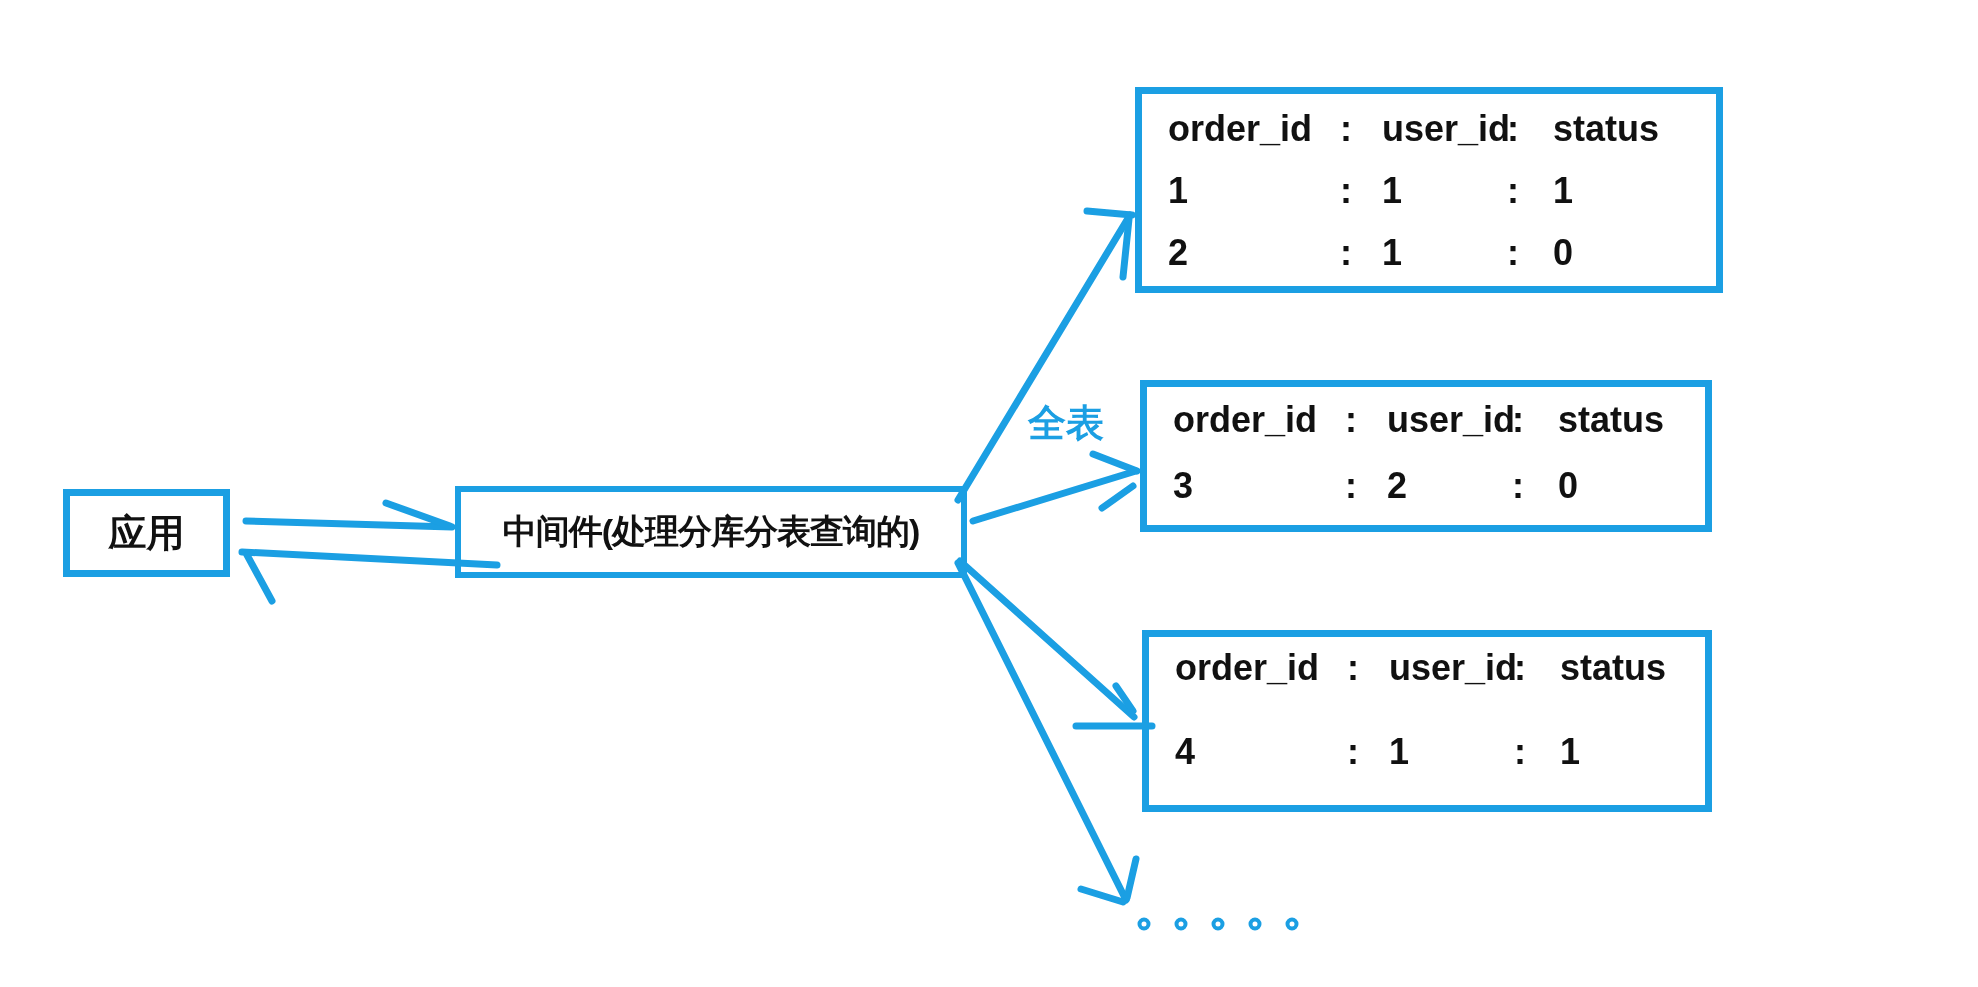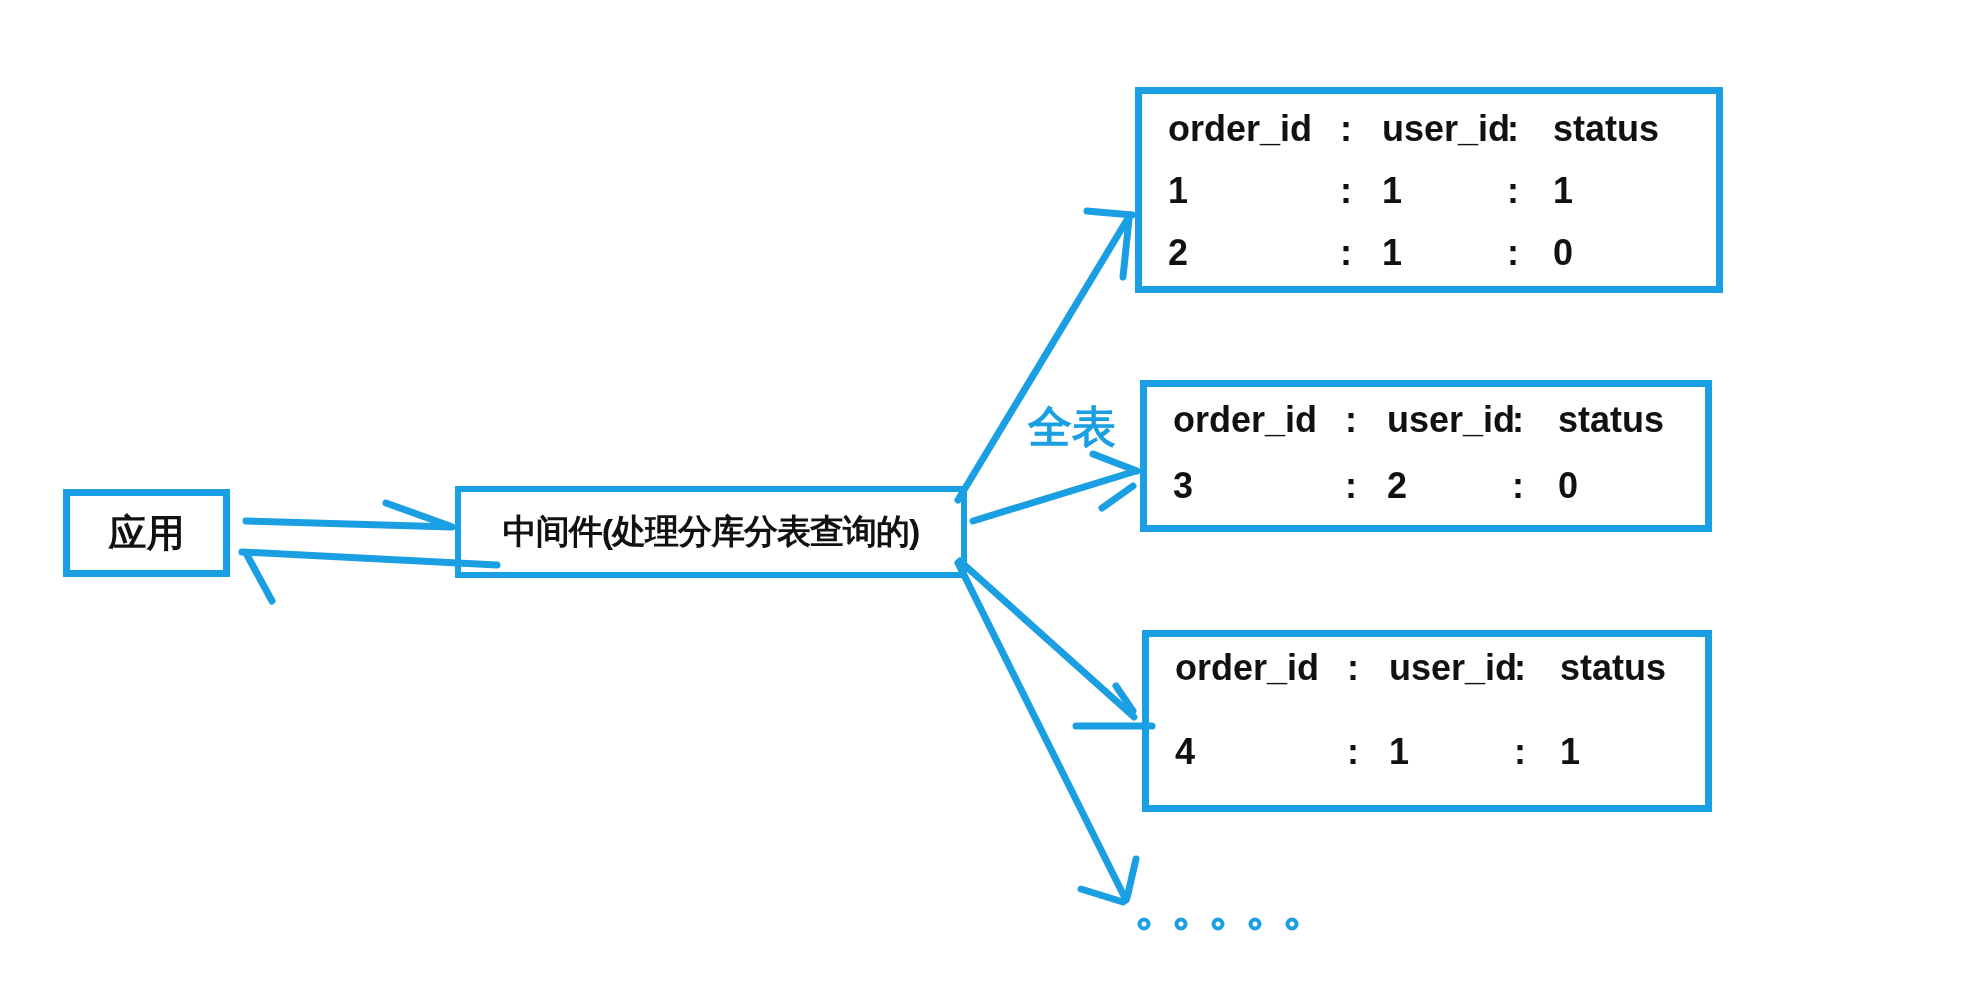--- a/index.html
+++ b/index.html
@@ -28,21 +28,21 @@
   #table3 { left:1142px; top:630px; width:570px; height:182px; }
   .tline {
     display:grid; grid-template-columns:172px 42px 125px 46px 1fr;
     align-items:center; height:62px; font-size:36px; font-weight:700;
     white-space:nowrap;
   }
   #table2 .tline { height:66px; }
   #table3 .trow  { margin-top:22px; }
   
   #full-table-label {
-    position:absolute; left:1028px; top:398px; font-size:44px; font-weight:700;
+    position:absolute; left:1028px; top:398px; font-size:38px; font-weight:700;
     color:var(--accent); z-index:6;
   }
   
   #arrows { position:absolute; left:0; top:0; z-index:5; pointer-events:none; }
   .stroke { stroke:var(--accent); stroke-width:7; fill:none; stroke-linecap:round; }
   .dot    { stroke:var(--accent); stroke-width:4; fill:none; }
 </style>
 </head>
 <body>
 

